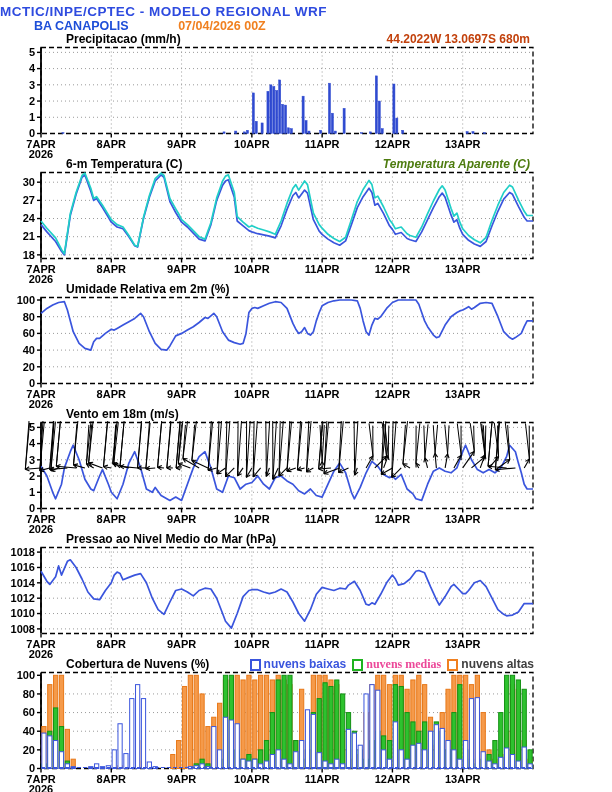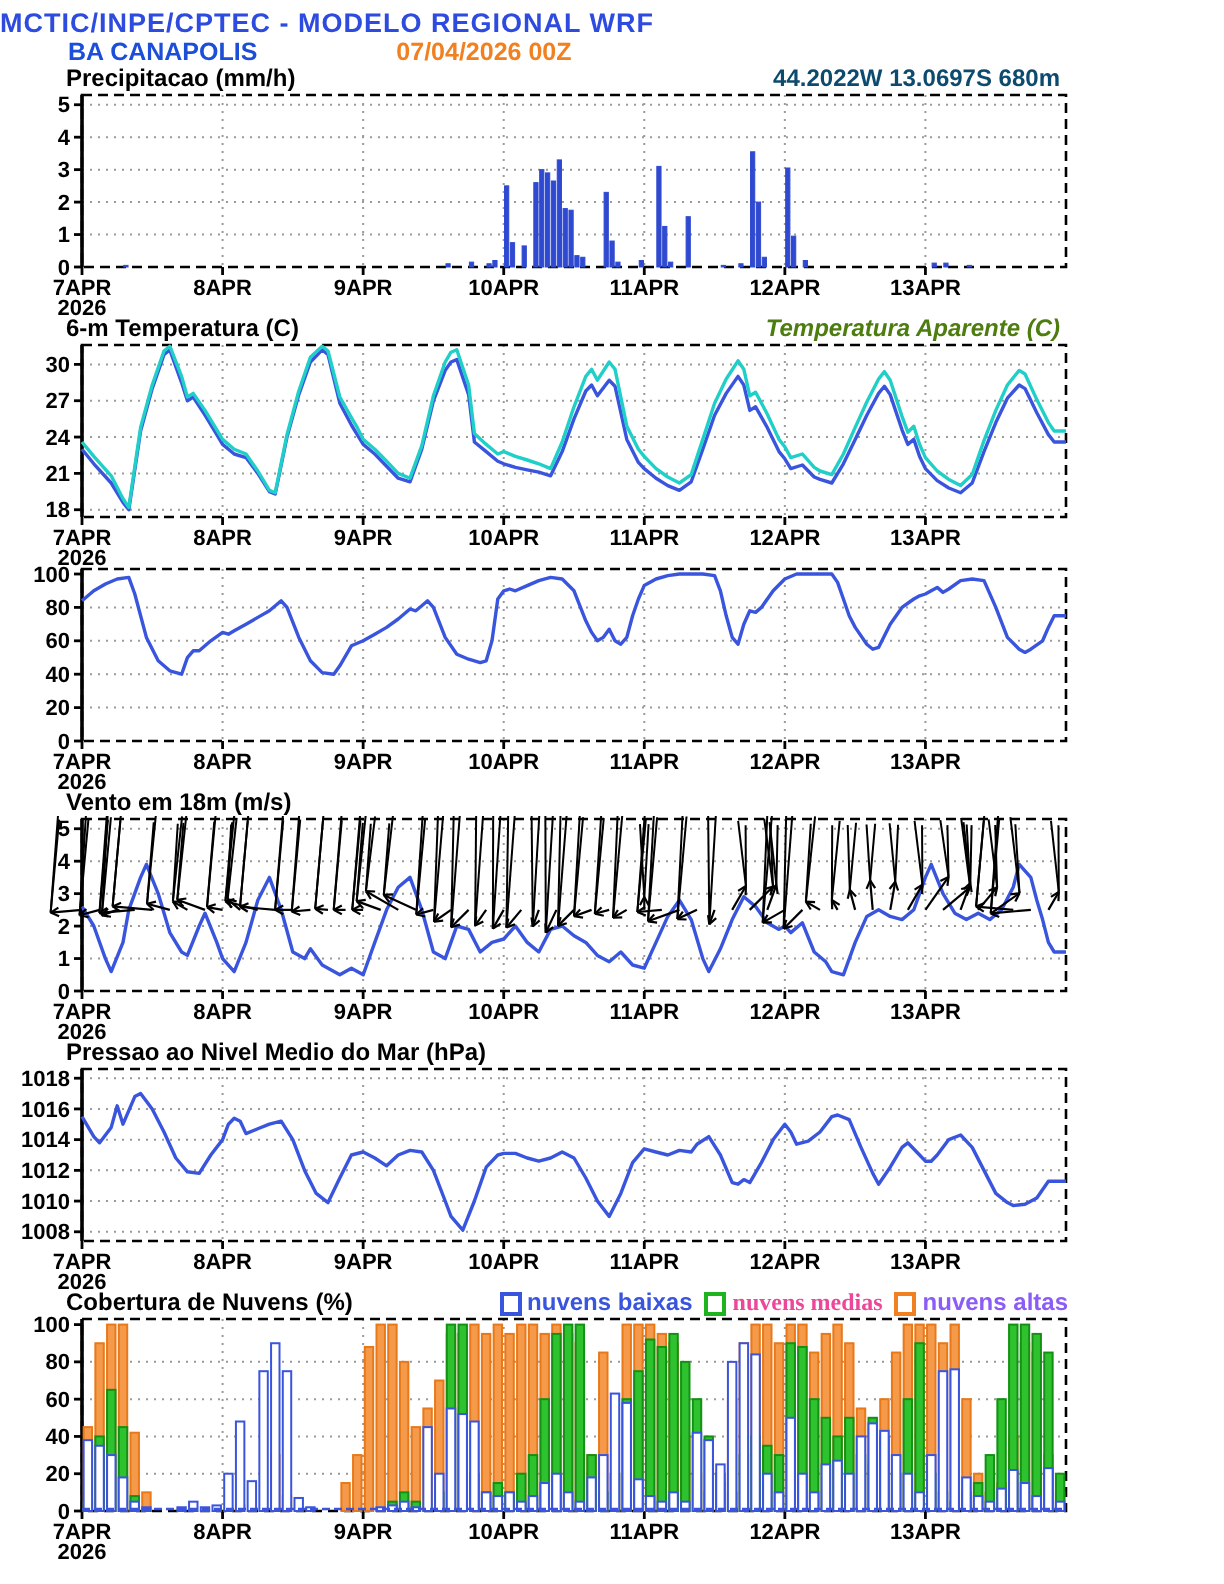--- a/index.html
+++ b/index.html
@@ -1,22 +1,22 @@
 <!DOCTYPE html>
 <html><head>
 <meta charset="utf-8">
 <style>
   html,body{margin:0;padding:0;background:#fff;}
   body{width:612px;height:792px;overflow:hidden;font-family:"Liberation Sans",sans-serif;color:#000;}
   .page{padding-top:4px;}
   .hdr-title{text-align:left;font-size:13.5px;font-weight:700;letter-spacing:0.5px;line-height:15px;}
   .hdr-row2{font-size:12.5px;font-weight:700;line-height:14px;padding-left:34px;}
-  .hdr-row2 .run{margin-left:66px;}
+  .hdr-row2 .run{margin-left:46px;}
   .trow{display:flex;justify-content:space-between;align-items:flex-end;height:13px;
-        padding-left:33px;padding-right:82px;font-size:12px;font-weight:700;line-height:13px;}
+        padding-left:66px;padding-right:82px;font-size:12px;font-weight:700;line-height:13px;}
   .trow .ttl{white-space:nowrap;}
   .trow .lg{white-space:nowrap;}
   .lgset{display:flex;gap:6px;margin-left:35px;}
   .lgitem{display:flex;align-items:center;gap:3px;white-space:nowrap;}
   .sw{display:inline-block;width:7px;height:8px;background:#fff;border:2px solid #000;}
   svg{display:block;}
   text{font-family:"Liberation Sans",sans-serif;font-weight:700;}
 </style>
 </head>
 <body>
@@ -24,21 +24,21 @@
 
   <div class="hdr-title" style="color: rgb(46, 75, 223);">MCTIC/INPE/CPTEC - MODELO REGIONAL WRF</div>
 
   <div class="hdr-row2">
     <span style="color: #1d4ed8;">BA CANAPOLIS</span>
     <span class="run" style="color: rgb(240, 128, 32);">07/04/2026 00Z</span>
   </div>
 
   <div class="trow">
     <span class="ttl">Precipitacao (mm/h)</span>
-    <span class="lg" style="color: #0c4a6e;">44.2022W 13.0697S 680m</span>
+    <span class="lg" style="color: #c2410c;">44.2022W 13.0697S 680m</span>
   </div>
   <svg width="612" height="112">
       <line x1="41" y1="87.5" x2="41" y2="91.5" stroke="#000" stroke-width="1.4"></line>
       <text x="41" y="101.5" text-anchor="middle" font-size="11">7APR</text>
       <text x="41" y="111.5" text-anchor="middle" font-size="11">2026</text>
       <line x1="111.28571428571428" y1="1.5" x2="111.28571428571428" y2="87.5" stroke="#9a9a9a" stroke-width="1" stroke-dasharray="1 3"></line>
       <line x1="111.28571428571428" y1="87.5" x2="111.28571428571428" y2="91.5" stroke="#000" stroke-width="1.4"></line>
       <text x="111.28571428571428" y="101.5" text-anchor="middle" font-size="11">8APR</text>
       <line x1="181.57142857142856" y1="1.5" x2="181.57142857142856" y2="87.5" stroke="#9a9a9a" stroke-width="1" stroke-dasharray="1 3"></line>
       <line x1="181.57142857142856" y1="87.5" x2="181.57142857142856" y2="91.5" stroke="#000" stroke-width="1.4"></line>
@@ -152,20 +152,23 @@
       <text x="35" y="33.15915492957746" text-anchor="end" font-size="11">27</text>
       <line x1="41" y1="11.19014084507043" x2="533" y2="11.19014084507043" stroke="#9a9a9a" stroke-width="1" stroke-dasharray="1 3"></line>
       <line x1="37" y1="11.19014084507043" x2="41" y2="11.19014084507043" stroke="#000" stroke-width="1.4"></line>
       <text x="35" y="14.990140845070428" text-anchor="end" font-size="11">30</text>
       <rect x="41" y="1.5" width="492" height="86" fill="none" stroke="#000" stroke-width="1.3" stroke-dasharray="5 3"></rect>
       <line x1="41" y1="1.5" x2="41" y2="87.5" stroke="#000" stroke-width="1.8"></line>
       <polyline points="41.0,53.6 46.9,60.9 55.6,70.5 61.5,80.2 64.4,83.9 70.3,44.5 76.1,23.3 82.0,6.3 84.9,3.9 90.8,20.3 93.7,29.4 96.6,27.5 102.5,36.6 108.4,46.3 111.3,51.2 117.1,56.0 123.0,57.8 128.9,65.7 134.7,74.8 137.6,76.0 143.5,47.5 149.4,26.3 155.2,10.0 161.1,3.9 164.0,6.3 169.9,30.6 175.7,41.5 178.6,46.3 181.6,51.2 187.4,56.0 193.3,62.1 199.1,68.1 205.0,69.9 210.9,53.6 216.7,29.4 222.6,14.2 225.5,10.0 228.4,8.8 234.3,26.3 237.2,50.0 243.1,54.8 248.9,59.6 251.9,60.9 257.7,62.7 263.6,63.9 269.4,65.1 275.3,66.9 281.1,54.8 287.0,38.4 292.9,24.5 295.8,21.5 298.7,26.9 304.6,19.1 307.5,22.1 313.4,48.7 319.2,60.2 322.1,63.3 328.0,68.1 333.9,71.8 339.7,74.2 345.6,69.9 351.4,53.6 357.3,36.6 363.1,25.7 369.0,17.2 371.9,21.5 374.9,34.2 377.8,32.4 383.6,42.7 389.5,54.8 392.4,58.4 395.4,63.3 401.2,61.5 407.1,67.5 410.0,68.7 415.9,70.5 421.7,60.9 427.6,48.7 433.4,36.6 439.3,25.7 442.2,22.1 445.1,26.3 451.0,43.9 453.9,51.2 456.9,48.7 459.8,57.2 462.7,63.3 468.6,69.3 474.4,73.0 480.3,75.4 486.1,70.5 492.0,54.8 497.9,40.3 503.7,28.1 509.6,21.5 512.5,23.3 518.4,35.4 524.2,46.3 527.1,50.0 533,50.0" fill="none" stroke="#3a55dd" stroke-width="1.7" stroke-linejoin="round"></polyline>
       <polyline points="41.0,50.0 46.9,57.2 55.6,66.9 61.5,78.4 64.4,82.7 70.3,42.7 76.1,21.5 82.0,4.5 84.9,2.1 90.8,17.2 93.7,27.5 96.6,25.7 102.5,34.2 108.4,43.9 111.3,48.7 117.1,53.6 123.0,56.0 128.9,64.5 134.7,74.2 137.6,75.4 143.5,46.3 149.4,24.5 155.2,7.6 161.1,2.1 164.0,4.5 169.9,27.5 175.7,37.8 178.6,42.7 181.6,48.7 187.4,53.6 193.3,59.6 199.1,65.7 205.0,68.1 210.9,51.8 216.7,26.9 222.6,10.0 225.5,5.1 228.4,3.9 234.3,21.5 237.2,45.7 243.1,51.2 248.9,56.0 251.9,54.8 257.7,57.2 263.6,59.0 269.4,60.9 275.3,63.3 281.1,50.0 287.0,32.4 292.9,17.2 295.8,13.6 298.7,19.1 304.6,10.0 307.5,13.6 313.4,42.1 319.2,53.6 322.1,57.2 328.0,63.3 333.9,67.5 339.7,70.5 345.6,66.3 351.4,48.7 357.3,30.6 363.1,18.5 369.0,9.4 371.9,13.6 374.9,26.9 377.8,25.1 383.6,36.0 389.5,48.7 392.4,52.4 395.4,57.8 401.2,56.0 407.1,62.7 410.0,64.5 415.9,66.3 421.7,56.0 427.6,42.7 433.4,30.0 439.3,18.5 442.2,14.8 445.1,19.1 451.0,37.2 453.9,45.1 456.9,42.1 459.8,51.2 462.7,57.8 468.6,64.5 474.4,68.7 480.3,71.8 486.1,66.3 492.0,49.3 497.9,34.2 503.7,21.5 509.6,14.2 512.5,16.0 518.4,28.8 524.2,40.3 527.1,44.5 533,44.5" fill="none" stroke="#20cfc7" stroke-width="1.7" stroke-linejoin="round"></polyline>
     </svg>
 
+  <div class="trow">
+    <span class="ttl">Umidade Relativa em 2m (%)</span>
+  </div>
   <svg width="612" height="112">
       <line x1="41" y1="87.5" x2="41" y2="91.5" stroke="#000" stroke-width="1.4"></line>
       <text x="41" y="101.5" text-anchor="middle" font-size="11">7APR</text>
       <text x="41" y="111.5" text-anchor="middle" font-size="11">2026</text>
       <line x1="111.28571428571428" y1="1.5" x2="111.28571428571428" y2="87.5" stroke="#9a9a9a" stroke-width="1" stroke-dasharray="1 3"></line>
       <line x1="111.28571428571428" y1="87.5" x2="111.28571428571428" y2="91.5" stroke="#000" stroke-width="1.4"></line>
       <text x="111.28571428571428" y="101.5" text-anchor="middle" font-size="11">8APR</text>
       <line x1="181.57142857142856" y1="1.5" x2="181.57142857142856" y2="87.5" stroke="#9a9a9a" stroke-width="1" stroke-dasharray="1 3"></line>
       <line x1="181.57142857142856" y1="87.5" x2="181.57142857142856" y2="91.5" stroke="#000" stroke-width="1.4"></line>
       <text x="181.57142857142856" y="101.5" text-anchor="middle" font-size="11">9APR</text>
@@ -583,21 +586,21 @@
       <span class="lgitem">
         <span class="sw" style="border-color: rgb(58, 85, 221);"></span>
         <span style="color: rgb(58, 85, 221);">nuvens baixas</span>
       </span>
       <span class="lgitem">
         <span class="sw" style="border-color: rgb(31, 179, 31);"></span>
         <span style="color: #ec4899; font-family: Liberation Serif, serif;">nuvens medias</span>
       </span>
       <span class="lgitem">
         <span class="sw" style="border-color: rgb(240, 128, 32);"></span>
-        <span style="color: #8b5cf6;">nuvens altas</span>
+        <span style="color: #404040;">nuvens altas</span>
       </span>
     </span>
   </div>
   <svg width="612" height="122">
       <line x1="41" y1="97.5" x2="41" y2="101.5" stroke="#000" stroke-width="1.4"></line>
       <text x="41" y="111.5" text-anchor="middle" font-size="11">7APR</text>
       <text x="41" y="121.5" text-anchor="middle" font-size="11">2026</text>
       <line x1="111.28571428571428" y1="1.5" x2="111.28571428571428" y2="97.5" stroke="#9a9a9a" stroke-width="1" stroke-dasharray="1 3"></line>
       <line x1="111.28571428571428" y1="97.5" x2="111.28571428571428" y2="101.5" stroke="#000" stroke-width="1.4"></line>
       <text x="111.28571428571428" y="111.5" text-anchor="middle" font-size="11">8APR</text>

